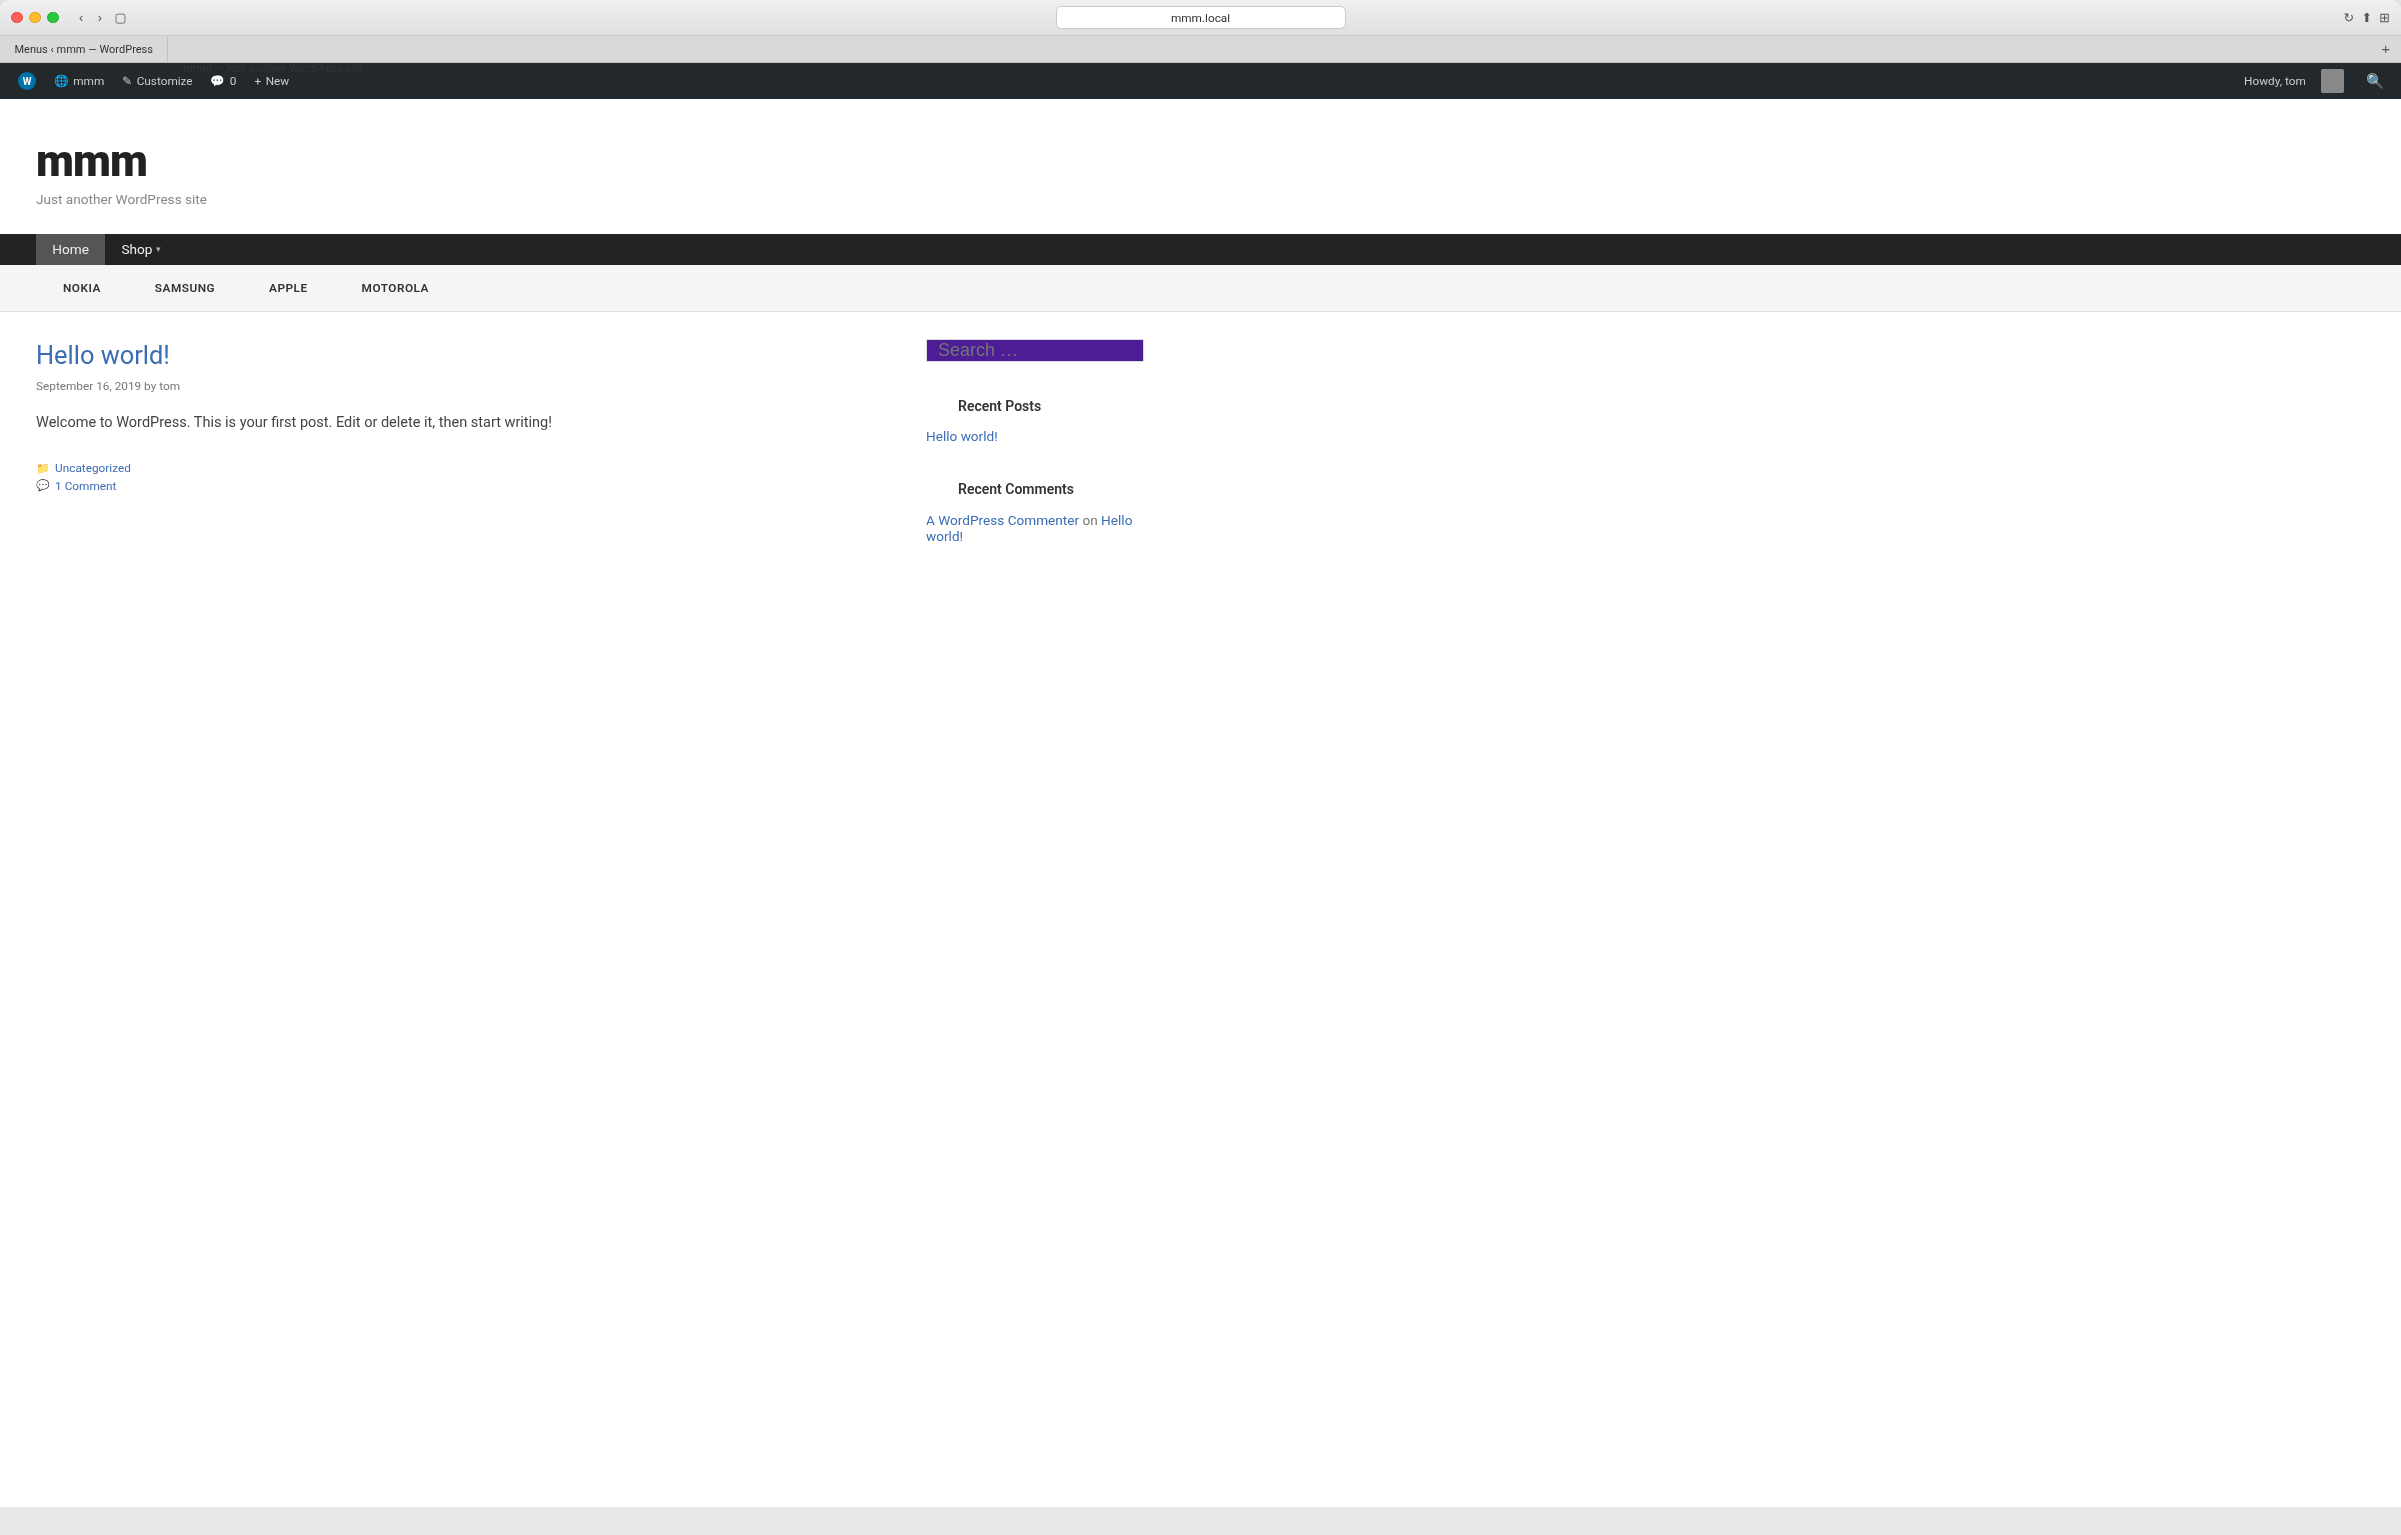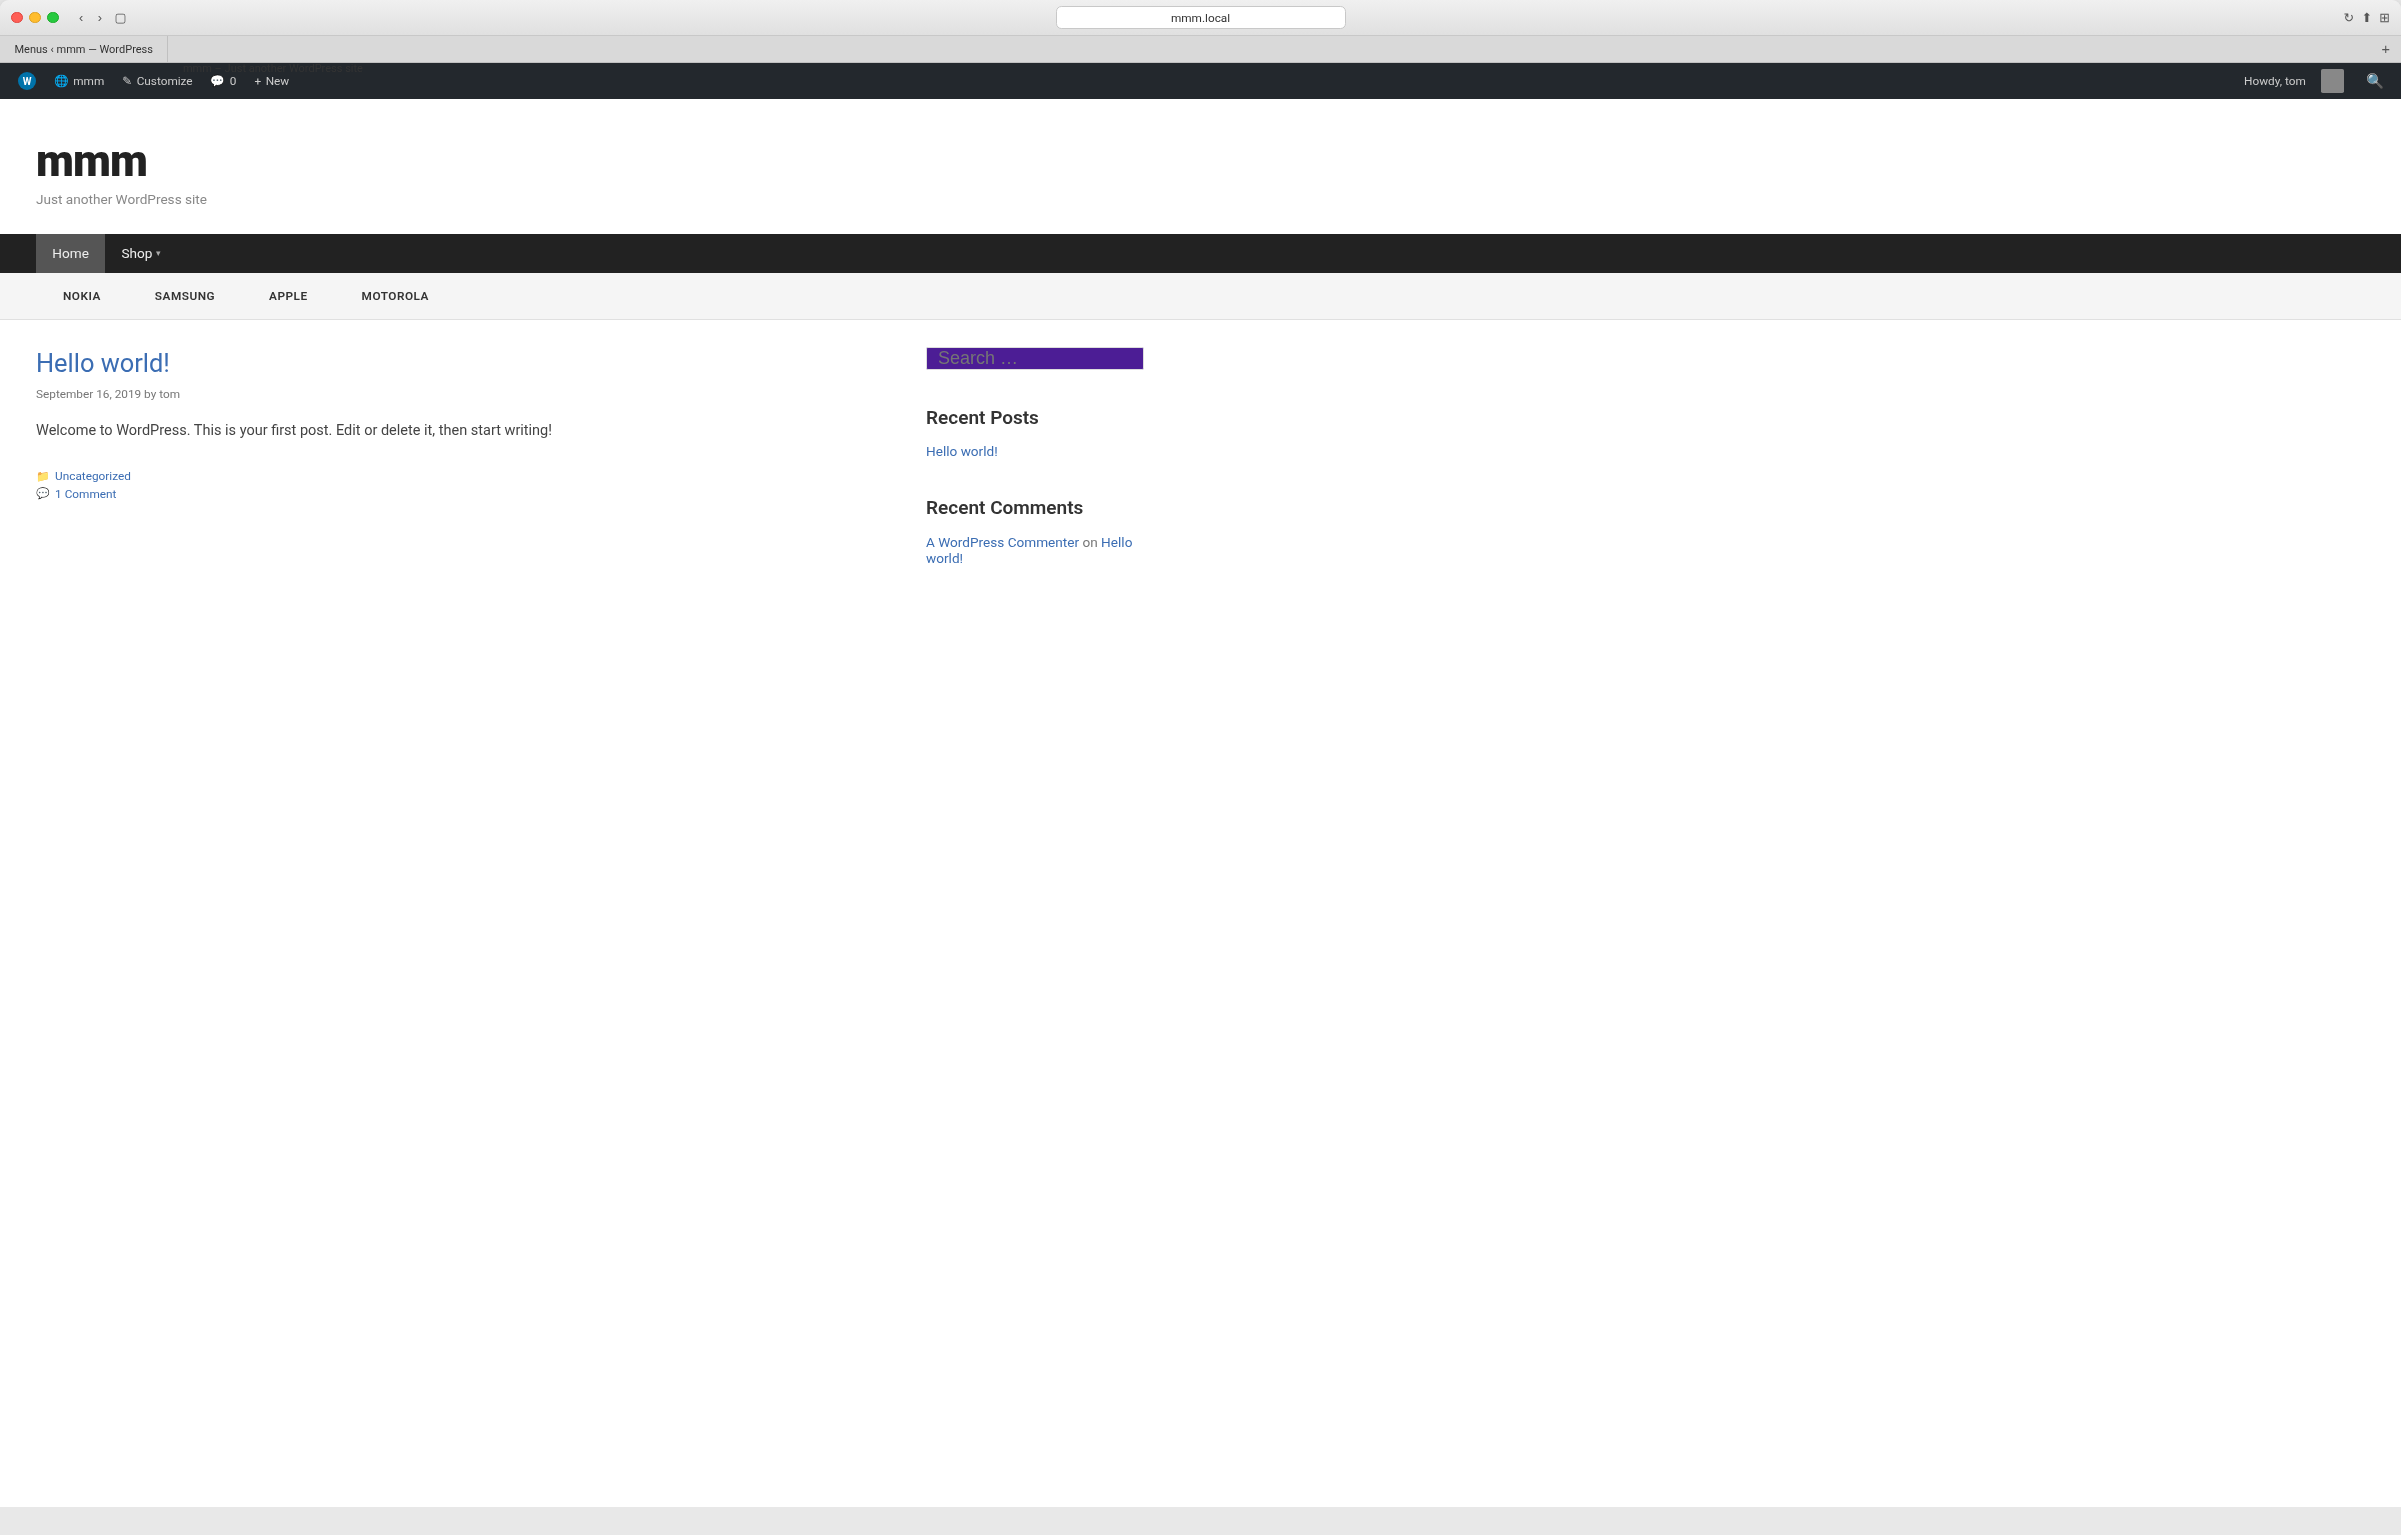--- a/index.html
+++ b/index.html
@@ -138,21 +138,21 @@
       font-size: 44px; font-weight: 900; color: #222; letter-spacing: -0.9px;
       margin-bottom: 3.6px;
     }
     .site-tagline { font-size: 13.6px; color: #888; }
 
     
     .primary-nav {
       background: #222;
       padding: 0 36px;
       display: flex; align-items: stretch;
-      height: 39px;
+      height: 31px;
     }
     .nav-item {
       color: #eee; padding: 0 16.3px; display: flex; align-items: center;
       font-size: 13.6px; cursor: pointer; text-decoration: none;
     }
     .nav-item.active, .nav-item:hover { background: #444; }
     .nav-item.active { background: #555; }
     .nav-dropdown { display: flex; align-items: center; gap: 3.6px; }
     .caret { font-size: 9px; color: #aaa; }
 
@@ -205,22 +205,23 @@
     .search-input-box {
       width: 100%;
       padding: 0 11px;
       border: 0.9px solid #ddd;
       border-radius: 1.8px;
       font-size: 18px;
       color: #888;
       background: #4c1d95;
     }
     .widget-title {
-      font-size: 19px; font-weight: 600; color: #333;
+      font-size: 14px; font-weight: 600; color: #333;
       margin-bottom: 14.5px;
+      margin-left: 32px;
     }
     .widget-list { list-style: none; padding: 0; }
     .widget-list li {
       margin-bottom: 7.3px;
     }
     .widget-list a { color: #3b6db3; text-decoration: none; font-size: 13.6px; }
     .recent-comments-widget { margin-top: 36px; }
     .comment-entry { margin-bottom: 11px; font-size: 13.6px; color: #444; }
     .comment-entry a { color: #3b6db3; text-decoration: none; }
     .comment-entry .on-text { color: #777; }

